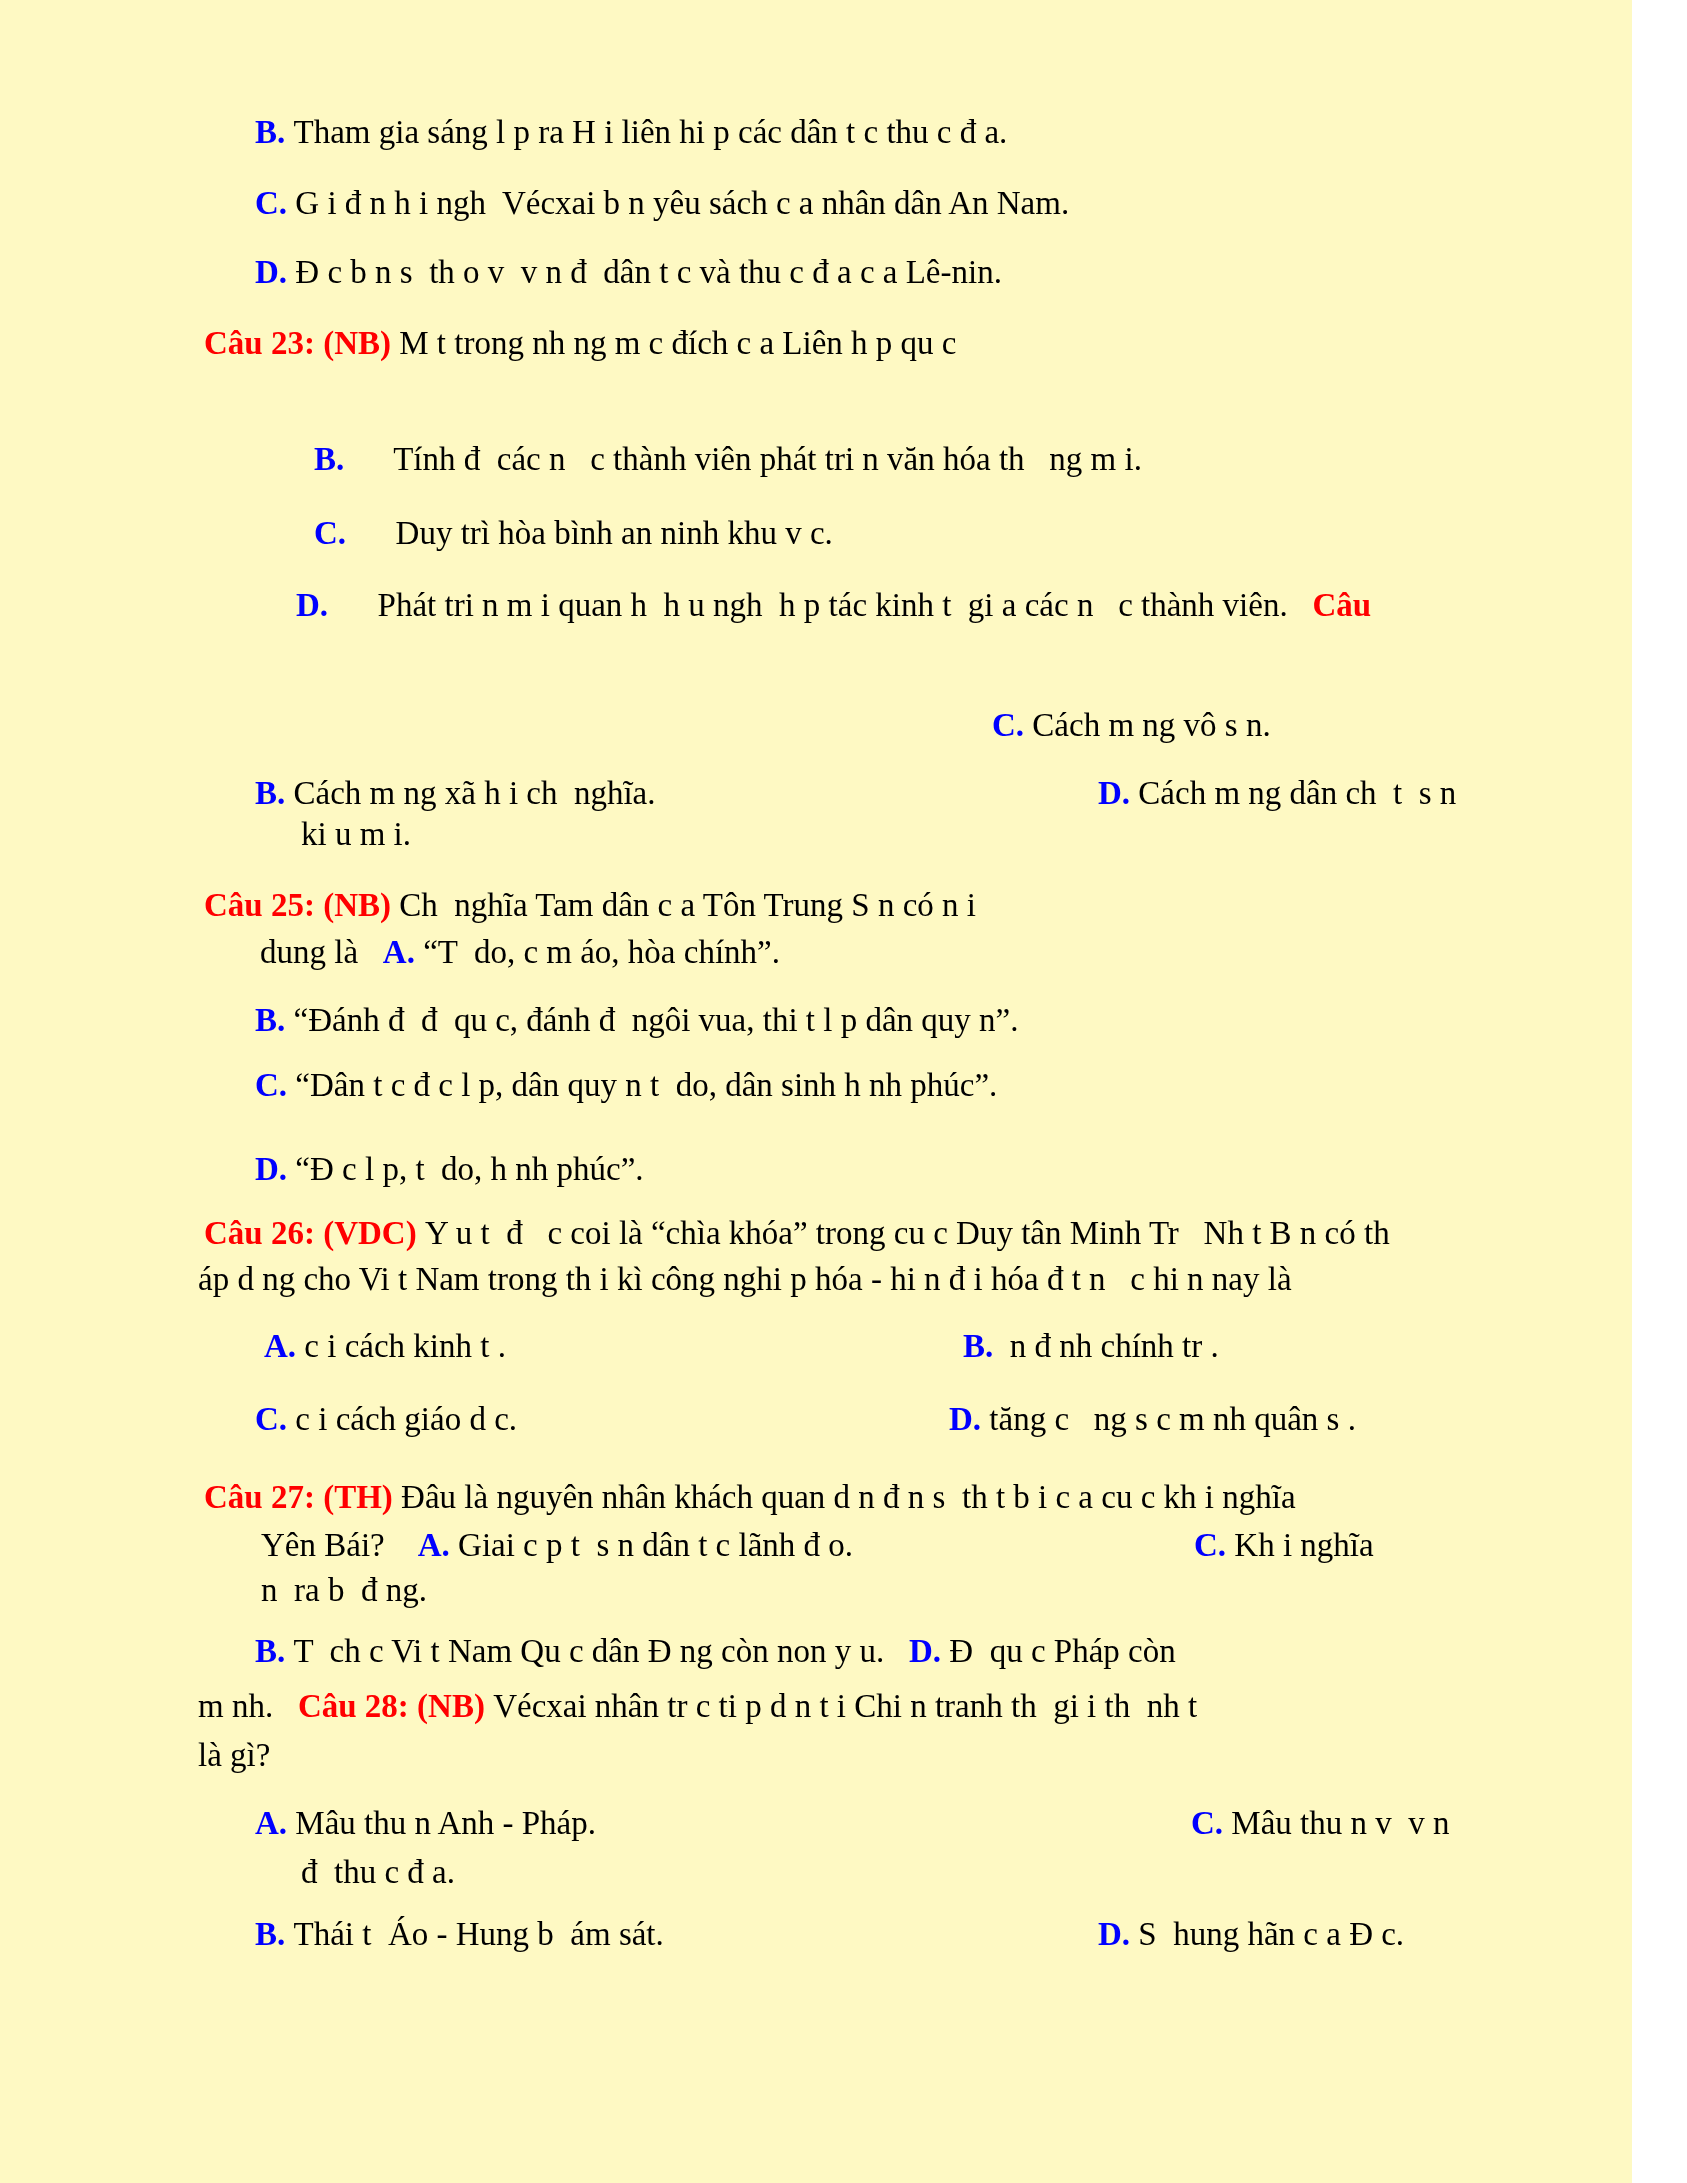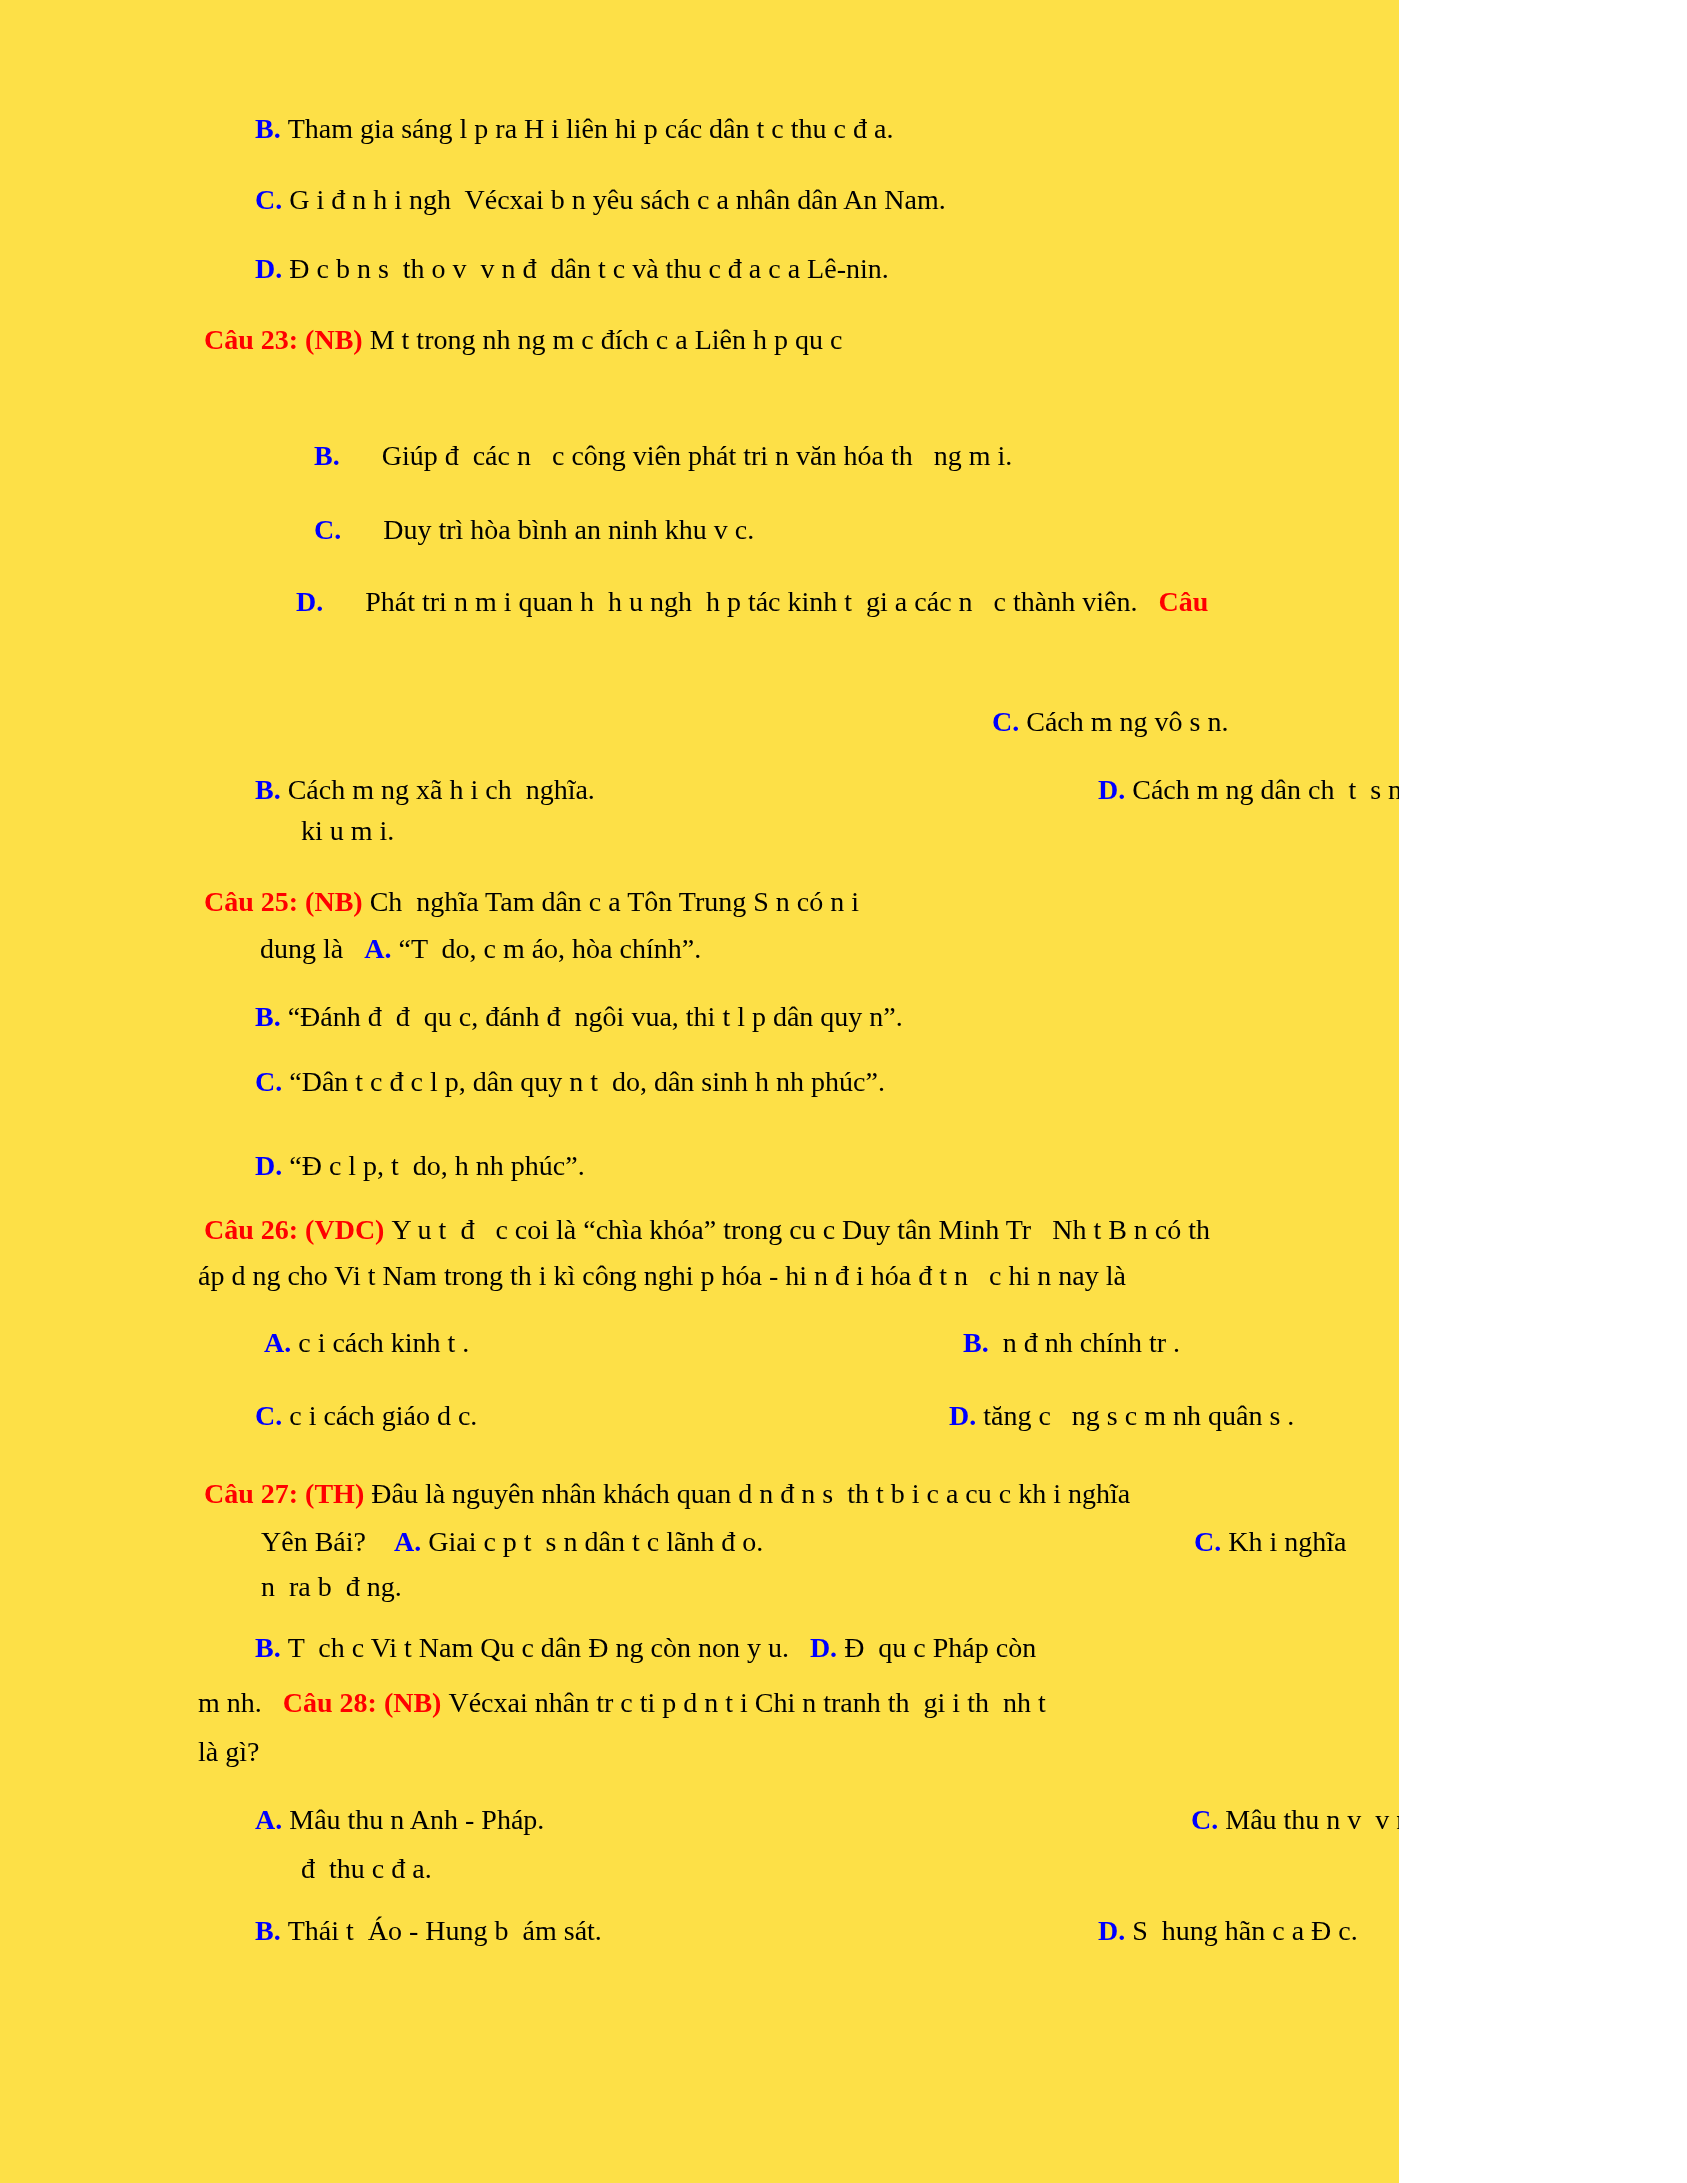--- a/index.html
+++ b/index.html
@@ -2,25 +2,25 @@
 <html style="font-size:10.6px"><head>
 <meta charset="utf-8">
 <style>
   html, body {
     margin: 0;
     padding: 0;
     background: #ffffff;
   }
   #page {
     position: relative;
-    width: 1399px;
+    width: 1632px;
     height: 2183px;
-    background: #fde047;
+    background: #fef9c3;
     font-family: "Liberation Serif", "DejaVu Serif", serif;
-    font-size: 28px;
+    font-size: 33px;
     color: #000000;
     overflow: hidden;
   }
   .ln {
     position: absolute;
     white-space: pre;
     line-height: 1.1;
   }
   .rd {
     color: #ff0000;
@@ -42,21 +42,21 @@
 
   <div class="ln" style="left:255px;top:114px"><span class="bl">B. </span><span class="tx">Tham gia sáng l p ra H i liên hi p các dân t c thu c đ a.</span></div>
 
   <div class="ln" style="left:255px;top:185px"><span class="bl">C. </span><span class="tx">G i đ n h i ngh  Vécxai b n yêu sách c a nhân dân An Nam.</span></div>
 
   <div class="ln" style="left:255px;top:254px"><span class="bl">D. </span><span class="tx">Đ c b n s  th o v  v n đ  dân t c và thu c đ a c a Lê-nin.</span></div>
 
   <div class="ln" style="left:204px;top:325px"><span class="rd">Câu 23: (NB) </span><span class="tx">M t trong nh ng m c đích c a Liên h p qu c</span></div>
 
 
-  <div class="ln" style="left:314px;top:441px"><span class="bl">B.</span><span class="tx">      Giúp đ  các n   c công viên phát tri n văn hóa th   ng m i.</span></div>
+  <div class="ln" style="left:314px;top:441px"><span class="bl">B.</span><span class="tx">      Tính đ  các n   c thành viên phát tri n văn hóa th   ng m i.</span></div>
 
   <div class="ln" style="left:314px;top:515px"><span class="bl">C.</span><span class="tx">      Duy trì hòa bình an ninh khu v c.</span></div>
 
   <div class="ln" style="left:296px;top:587px"><span class="bl">D.</span><span class="tx">      Phát tri n m i quan h  h u ngh  h p tác kinh t  gi a các n   c thành viên.   </span><span class="rd">Câu</span></div>
 
 
 
   <div class="ln" style="left:992px;top:707px"><span class="bl">C. </span><span class="tx">Cách m ng vô s n.</span></div>
 
   <div class="ln" style="left:255px;top:775px"><span class="bl">B. </span><span class="tx">Cách m ng xã h i ch  nghĩa.</span></div>

